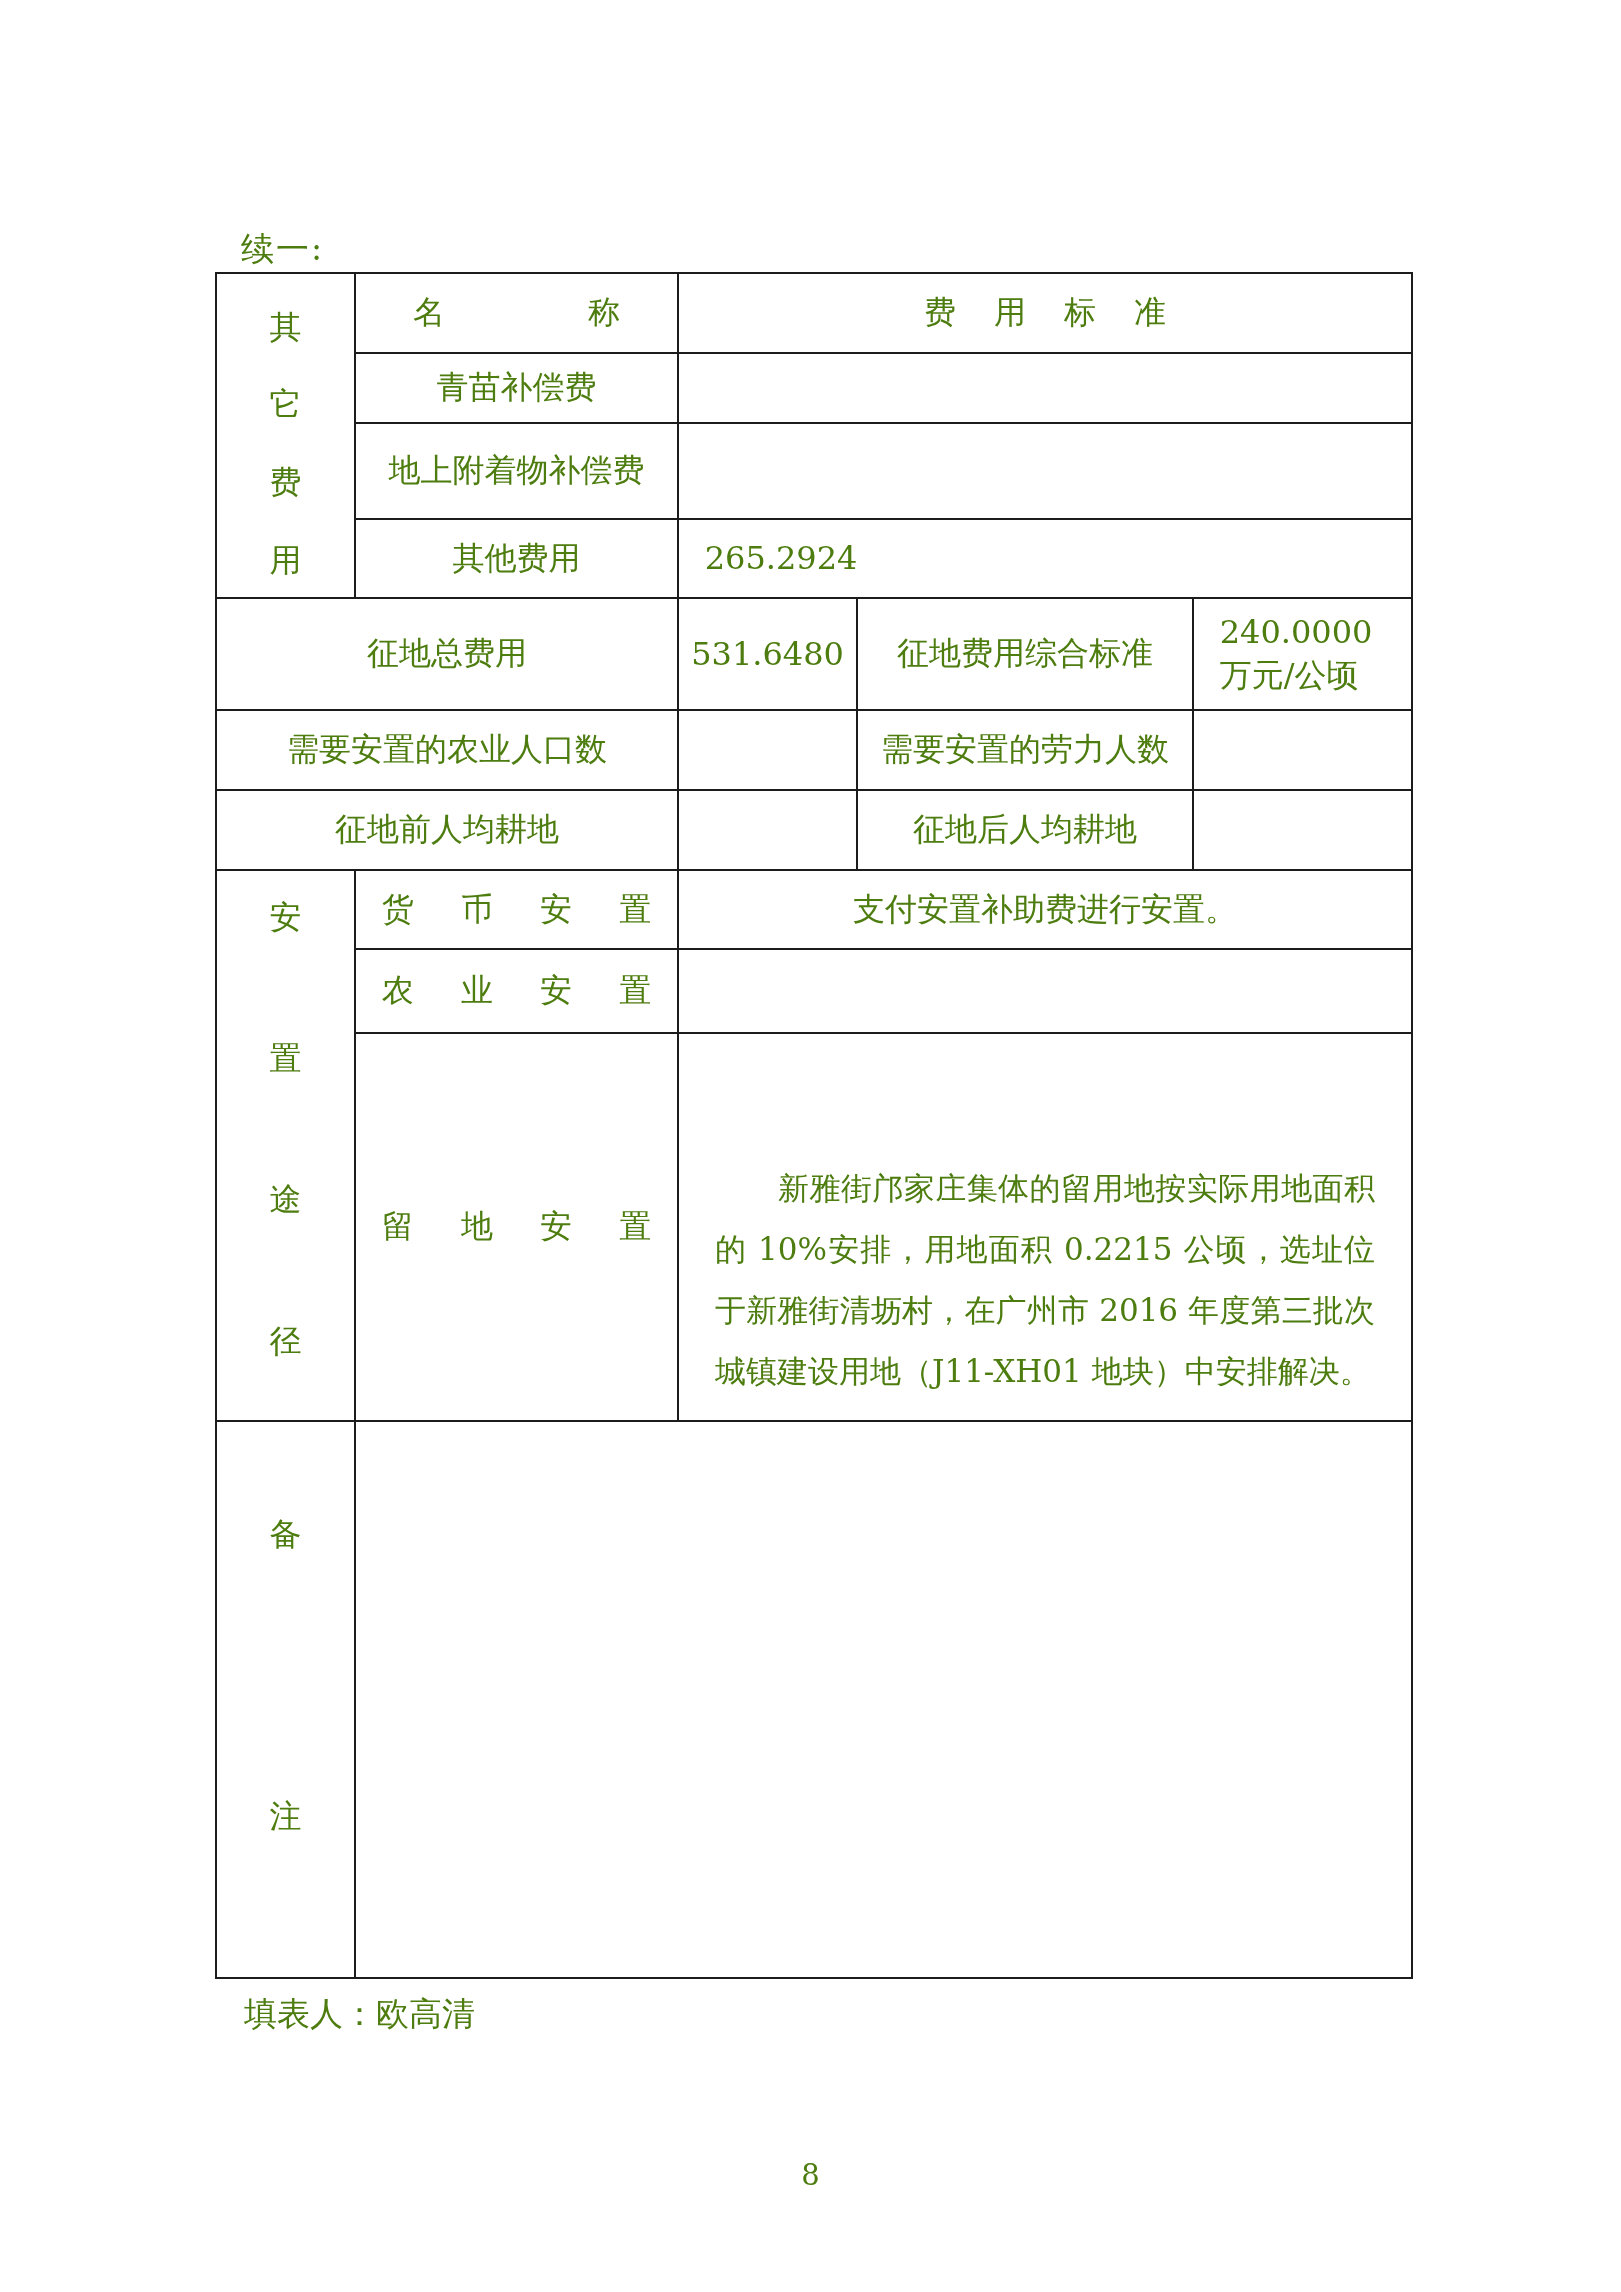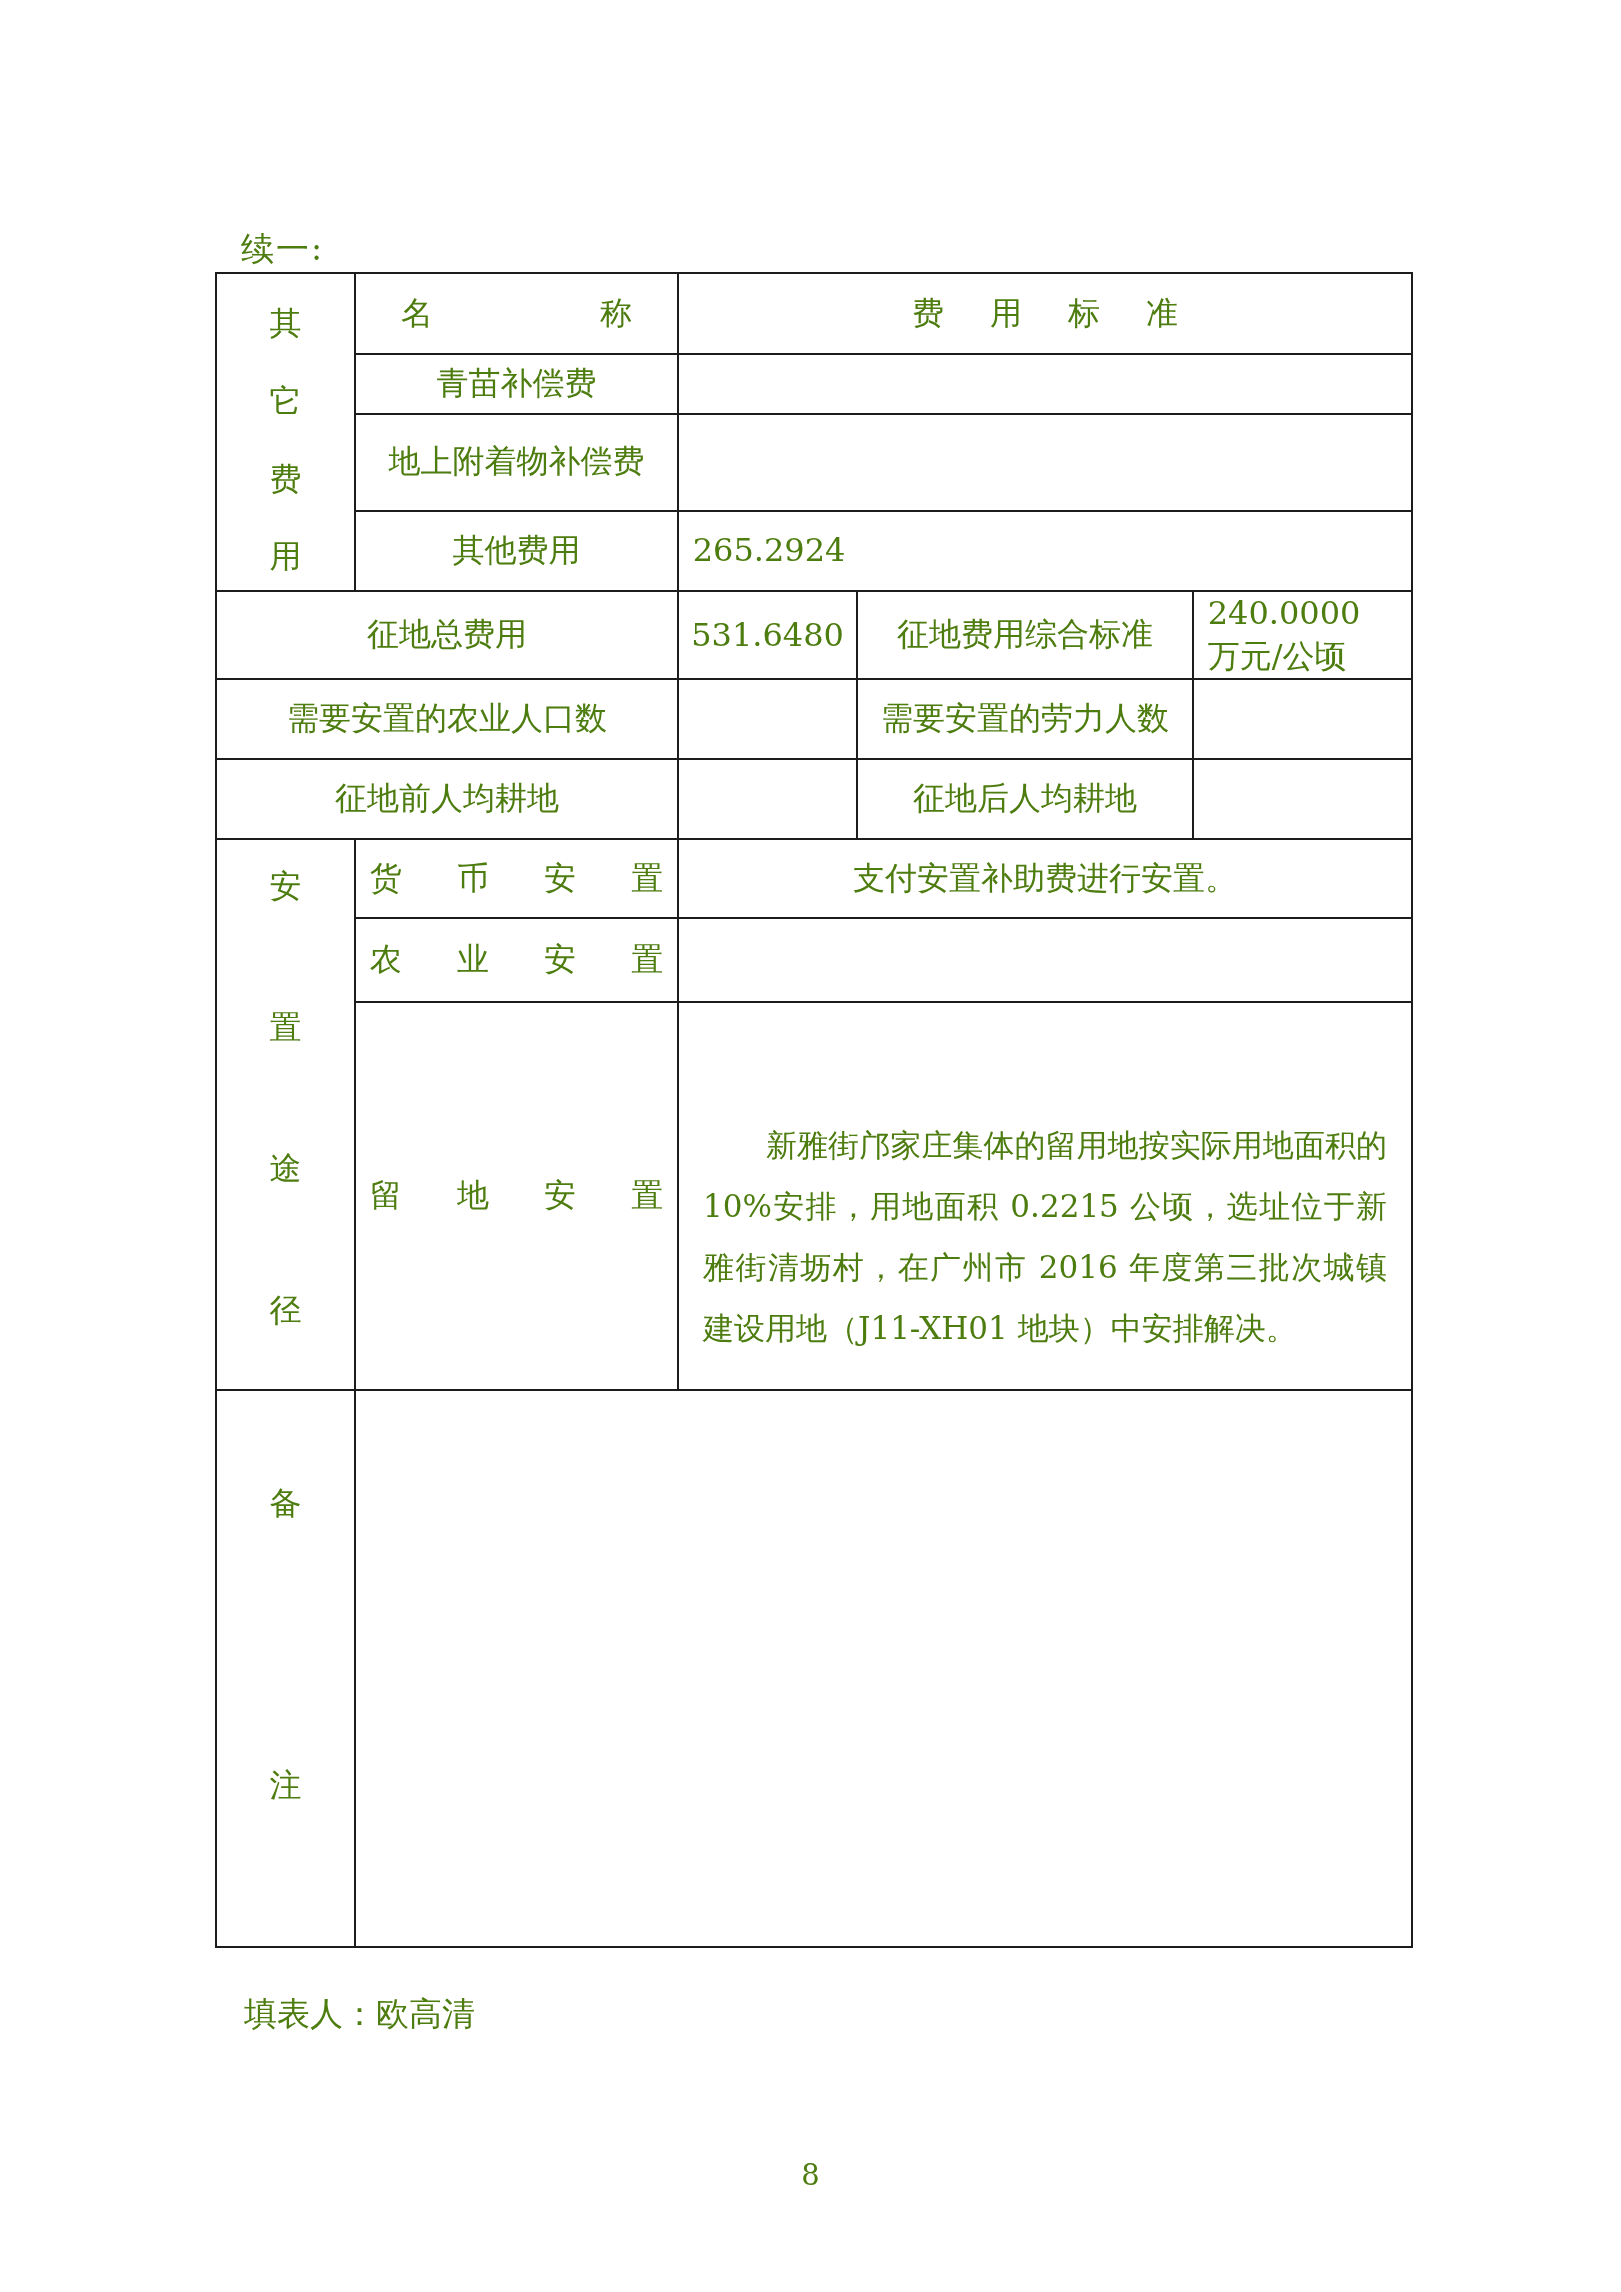--- a/index.html
+++ b/index.html
@@ -26,21 +26,21 @@
     top: 272px;
     width: 1197px;
     border-collapse: collapse;
     table-layout: fixed;
   }
   table.doc-table td {
     border: 2.9px solid #1c1c1c;
     font-size: 32px;
     text-align: center;
     vertical-align: middle;
-    padding: 0;
+    padding: 12px;
     overflow: hidden;
   }
   
   .spread {
     text-align: justify;
     text-align-last: justify;
   }
   .pad-name     { padding: 0 45px; }
   .pad-standard { padding: 0 233px; }
   .pad-row      { padding: 0 13.7px; }

